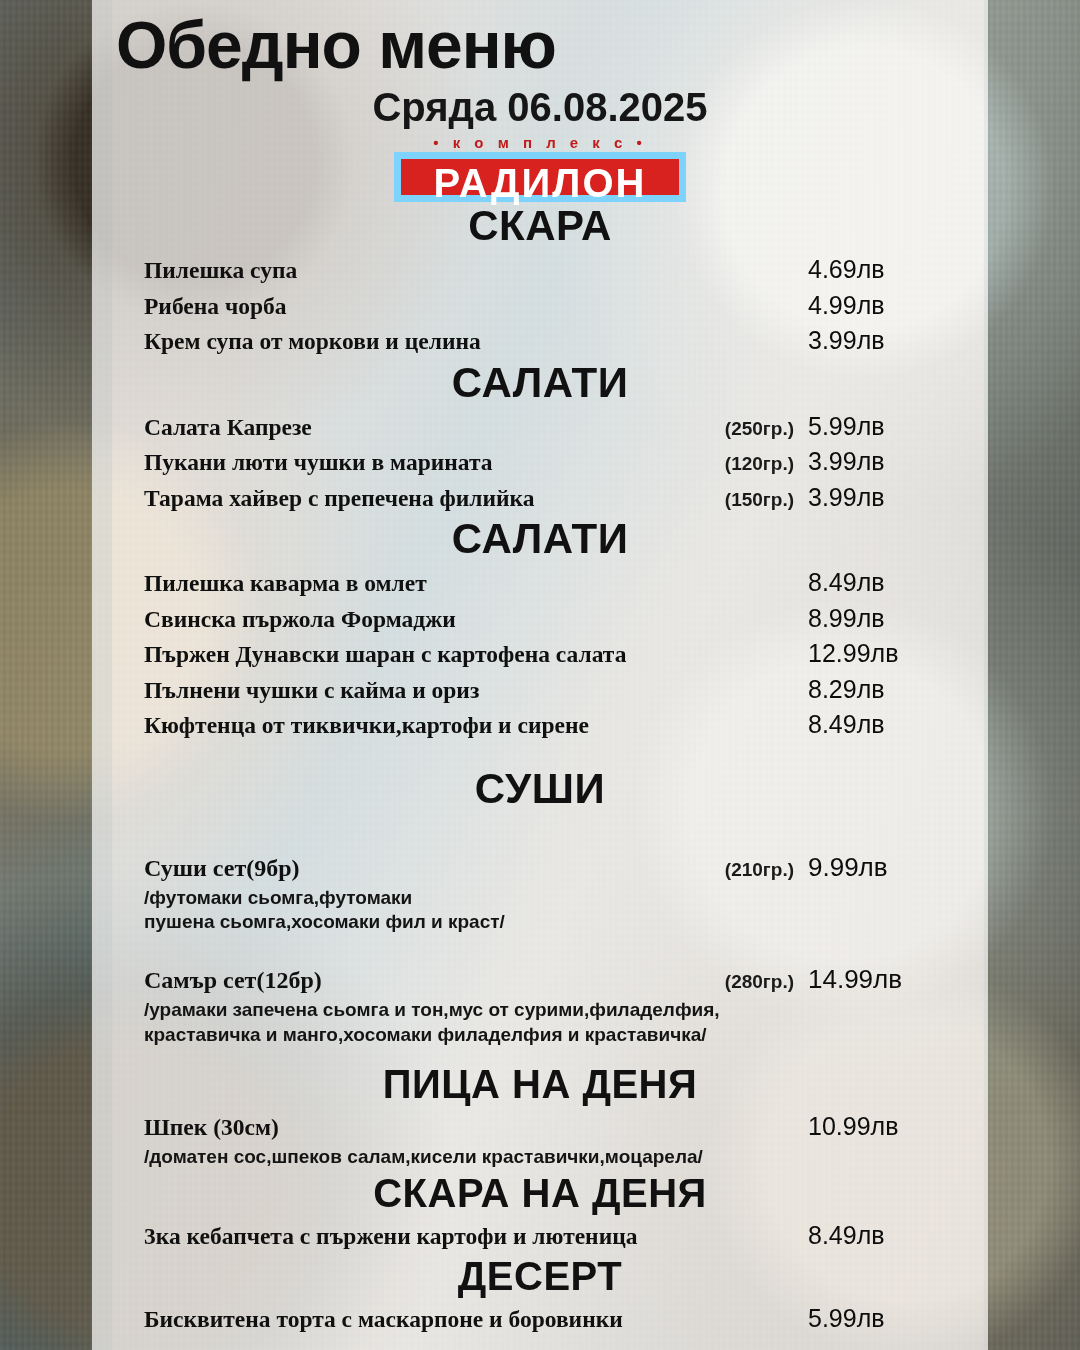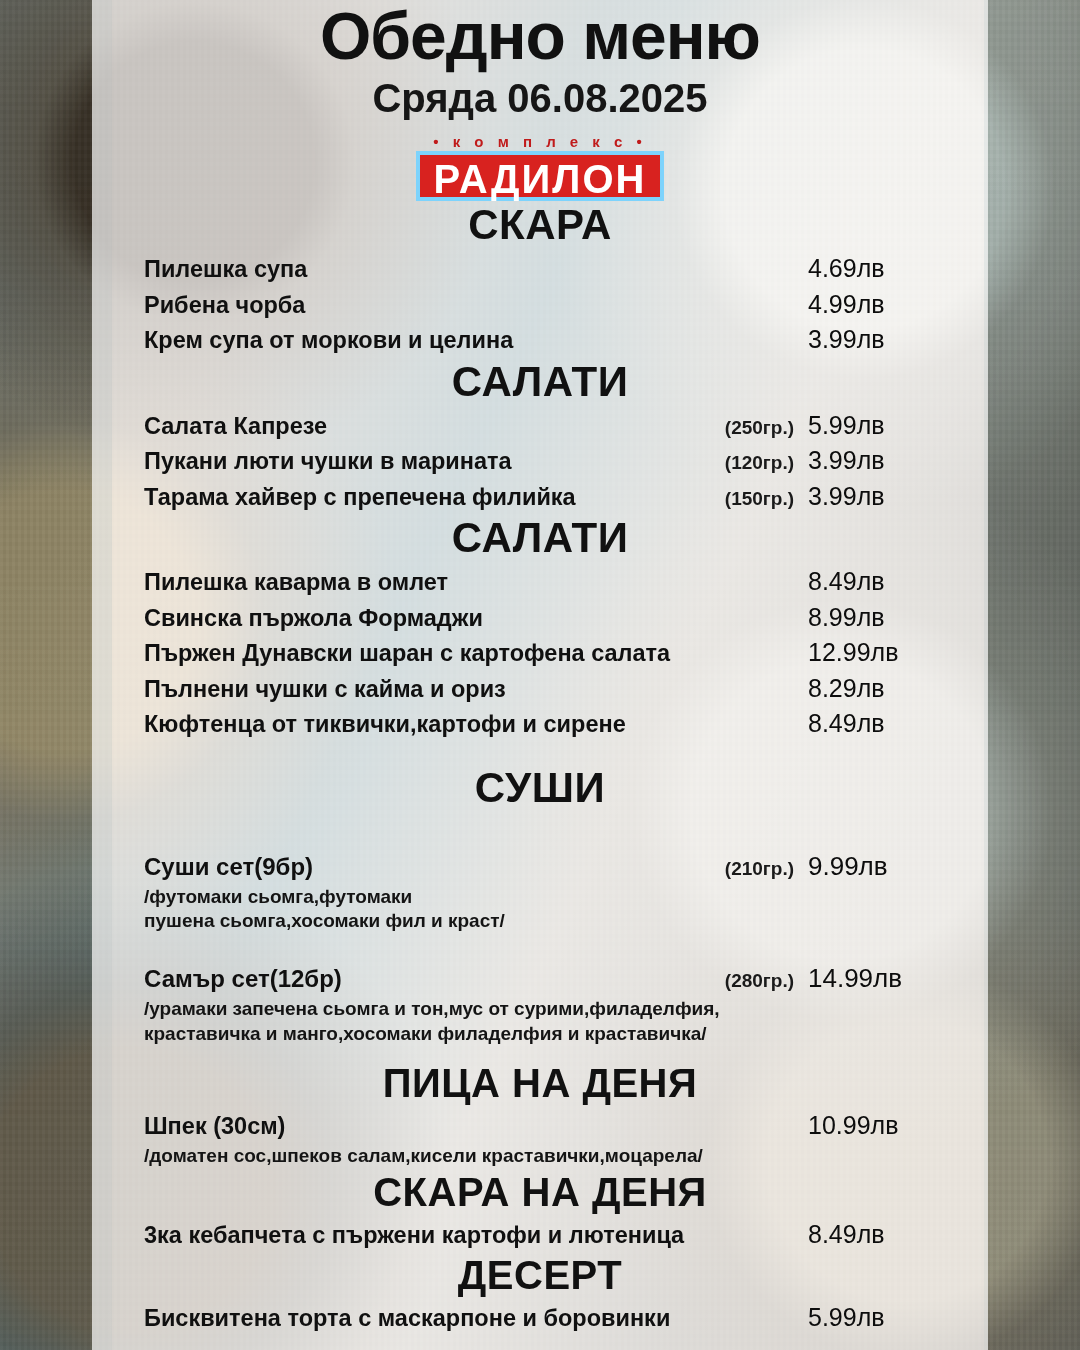--- a/index.html
+++ b/index.html
@@ -57,57 +57,56 @@
     left: 92px;
     top: 0;
     width: 896px;
     height: 1350px;
     background: rgba(255,255,255,0.70);
     padding: 0 24px;
   }
 
   
   .title {
-    text-align: center;
     font-size: 66px;
     font-weight: 700;
     letter-spacing: -1px;
     line-height: 1.12;
     color: #111;
-    padding-top: 0;
+    padding-top: 9px;
   }
   .subtitle {
     text-align: center;
     font-size: 40px;
     font-weight: 700;
     color: #161616;
     margin-top: 2px;
   }
 
   .logo-block {
-    margin: 12px auto 0;
-    width: 248px;
+    margin: 4px auto 0;
+    width: 292px;
     text-align: center;
   }
   .logo-kompleks {
     font-size: 15px;
     font-weight: 700;
     letter-spacing: 5px;
     color: #c01b1b;
     margin-bottom: 1px;
   }
   .logo-name {
     background: #d8221f;
     color: #fff;
     font-size: 40px;
     font-weight: 800;
     letter-spacing: 2px;
     line-height: 48px;
     height: 50px;
-    border: 4px solid #7dd3fc;
+    border: 7px solid #7dd3fc;
   }
 
   
   .section-head {
     text-align: center;
     font-size: 42px;
     font-weight: 800;
     color: #111;
     letter-spacing: 0.5px;
     line-height: 1.05;
@@ -121,20 +120,21 @@
     display: flex;
     align-items: baseline;
     line-height: 1.42;
   }
   .row .name {
     font-size: 23.5px;
     font-weight: 600;
     color: #101010;
     flex: 1 1 auto;
     white-space: nowrap;
+    font-family: Liberation Serif, serif;
   }
   .row .gram {
     font-size: 19px;
     font-weight: 700;
     color: #1a1a1a;
     padding-right: 14px;
     white-space: nowrap;
   }
   .row .price {
     font-size: 25px;

